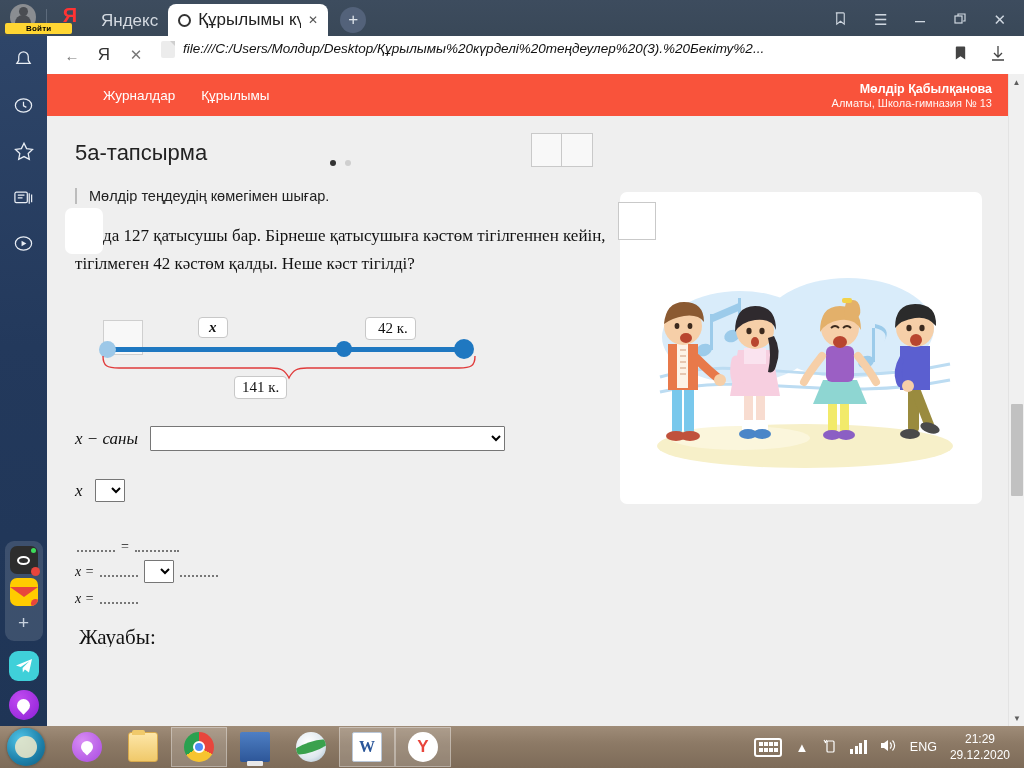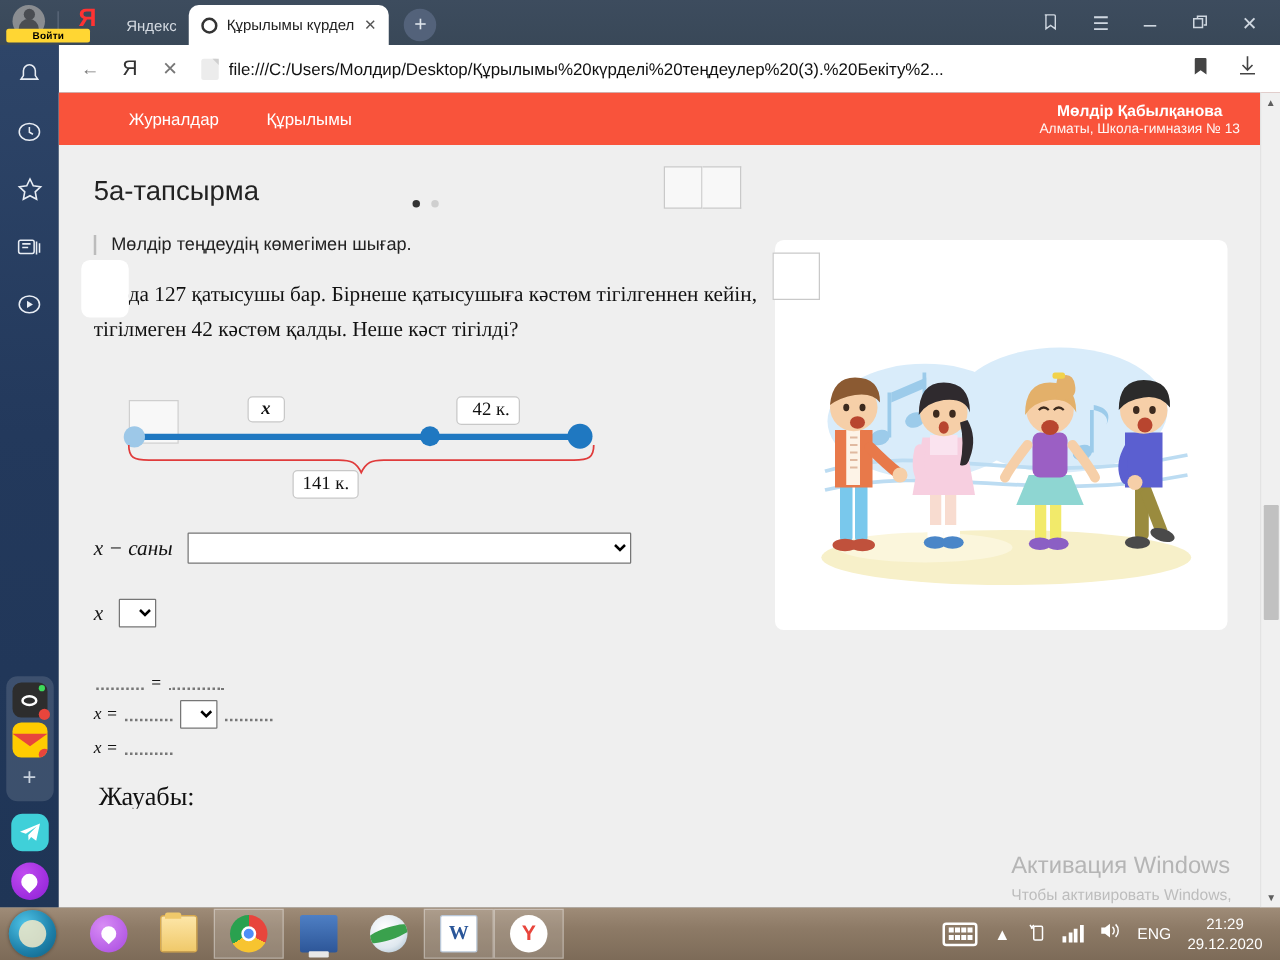--- a/index.html
+++ b/index.html
@@ -54,21 +54,21 @@
   .tab.inactive { color:#d4dae1; }
   .tab.active {
     background:#fff; color:#222; border-radius:8px 8px 0 0; height:32px;
     width:165px; position:relative;
   }
   .tab-favicon {
     width:13px; height:13px; border:2px solid #333; border-radius:50%;
     flex:0 0 auto;
   }
   .tab-title {
-    overflow:hidden; white-space:nowrap; flex:1 1 auto; font-size:12px;
+    overflow:hidden; white-space:nowrap; flex:1 1 auto; font-size:17px;
   }
   .tab-close { font-size:12px; color:#555; flex:0 0 auto; }
   .newtab {
     width:26px; height:26px; border-radius:50%; background:#53627a;
     color:#dfe5ec; font-size:17px; display:flex; align-items:center;
     justify-content:center; margin:0 0 3px 12px;
   }
   .tb-right {
     margin-left:auto; display:flex; align-items:center; gap:26px;
     padding:0 18px 8px 0; color:#cfd7e0;
@@ -79,22 +79,22 @@
     position:absolute; left:47px; top:36px; width:977px; height:38px;
     background:#fff; display:flex; align-items:center; padding:0 10px;
     gap:2px;
   }
   .nav-btn {
     width:30px; height:28px; display:flex; align-items:center;
     justify-content:center; color:#777; font-size:15px;
   }
   .nav-btn.ya { color:#333; font-size:17px; }
   .urlbox {
-    flex:1 1 auto; display:flex; align-items:center; gap:8px; height:28px;
-    padding:0 8px; overflow:hidden;
+    flex:1 1 auto; display:flex; align-items:flex-start; gap:8px; height:28px;
+    padding:0 8px; overflow:hidden;font-style:italic;
   }
   .url-doc-icon {
     width:14px; height:17px; background:#ececec; border-radius:2px;
     position:relative; flex:0 0 auto;
   }
   .url-doc-icon::after {
     content:""; position:absolute; right:0; top:0; border-width:0 5px 5px 0;
     border-style:solid; border-color:transparent #cfcfcf transparent transparent;
   }
   .url-text {
@@ -145,22 +145,22 @@
 
   
   .page {
     position:absolute; left:47px; top:74px; width:977px; height:652px;
     background:#efefef; overflow:hidden;
   }
   .site-header {
     height:42px; background:#f9533b; display:flex; align-items:center;
     padding:0 18px 0 56px; color:#fff;
   }
-  .site-nav { display:flex; gap:38px; font-size:13.5px; }
-  .site-user { margin-left:auto; text-align:center; padding-right:14px; }
+  .site-nav { display:flex; gap:26px; font-size:13.5px; }
+  .site-user { margin-left:auto; text-align:right; padding-right:14px; }
   .site-user .uname { font-size:12.5px; font-weight:bold; }
   .site-user .uschool { font-size:11px; opacity:.95; margin-top:1px; }
 
   .content { position:relative; padding:0 0 0 24px; }
 
   .cut-title {
     font-size:27px; color:#222; font-weight:normal; margin-top:-10px;
     padding-left:4px; height:40px; overflow:hidden;
   }
   .white-chip {
@@ -618,28 +618,20 @@
           <circle cx="288" cy="154" r="6" fill="#f6cfa8"></circle>
           <circle cx="295" cy="96" r="19" fill="#f6cfa8"></circle>
           <path d="M275 96 q0 -24 20 -24 q22 0 21 22 q-8 -10 -21 -8 q-14 2 -20 10z" fill="#2b2b2b"></path>
           <ellipse cx="289" cy="96" rx="2.6" ry="3.2" fill="#3c2a1e"></ellipse>
           <ellipse cx="302" cy="96" rx="2.6" ry="3.2" fill="#3c2a1e"></ellipse>
           <ellipse cx="296" cy="108" rx="6" ry="6" fill="#b8452f"></ellipse>
         </g>
       </svg>
     </div>
 
-    <div class="watermark">
-      <div class="wm-t">Активация Windows</div>
-      <div class="wm-s">
-        <div>Чтобы активировать Windows,</div>
-        <div>перейдите к параметрам</div>
-
-      </div>
-    </div>
   </div>
 
   <div class="scroll">
     <div class="arrow">▲</div>
     <div class="thumb"></div>
     <div class="arrow bot">▼</div>
   </div>
 </div>
 
 <div class="taskbar">

